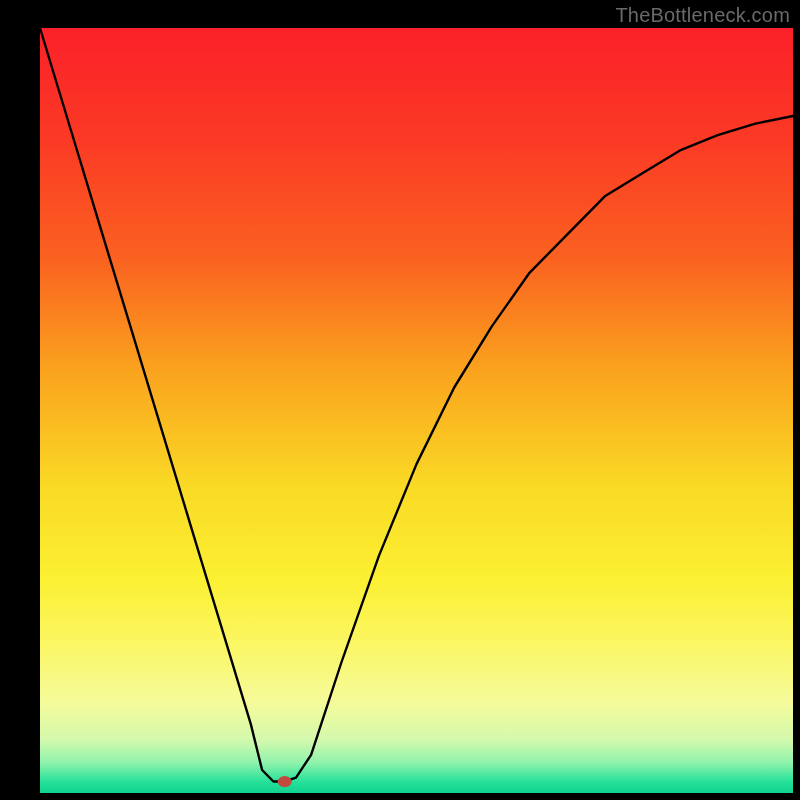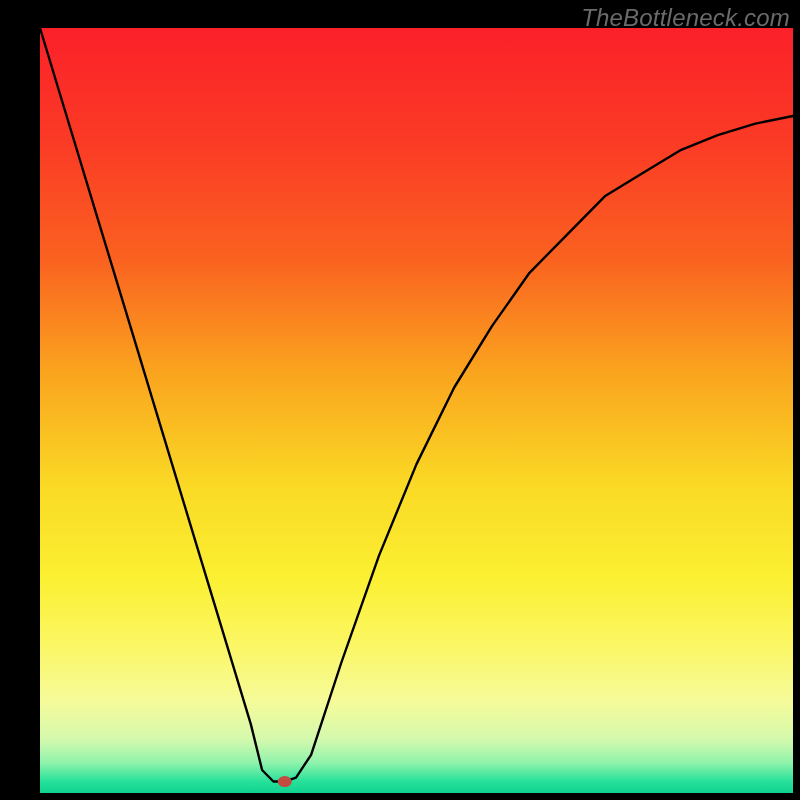--- a/index.html
+++ b/index.html
@@ -15,25 +15,24 @@
     position: relative;
     width: 800px;
     height: 800px;
     background: #000;
   }
   .watermark {
     position: absolute;
     top: 4px;
     right: 10px;
     color: #6a6a6a;
-    font-size: 24px;
+    font-size: 20px;
     font-weight: 500;
     letter-spacing: 0.2px;
     z-index: 10;
-    font-style: italic;
   }
   svg {
     position: absolute;
     top: 0;
     left: 0;
   }
 </style>
 </head>
 <body>
 

